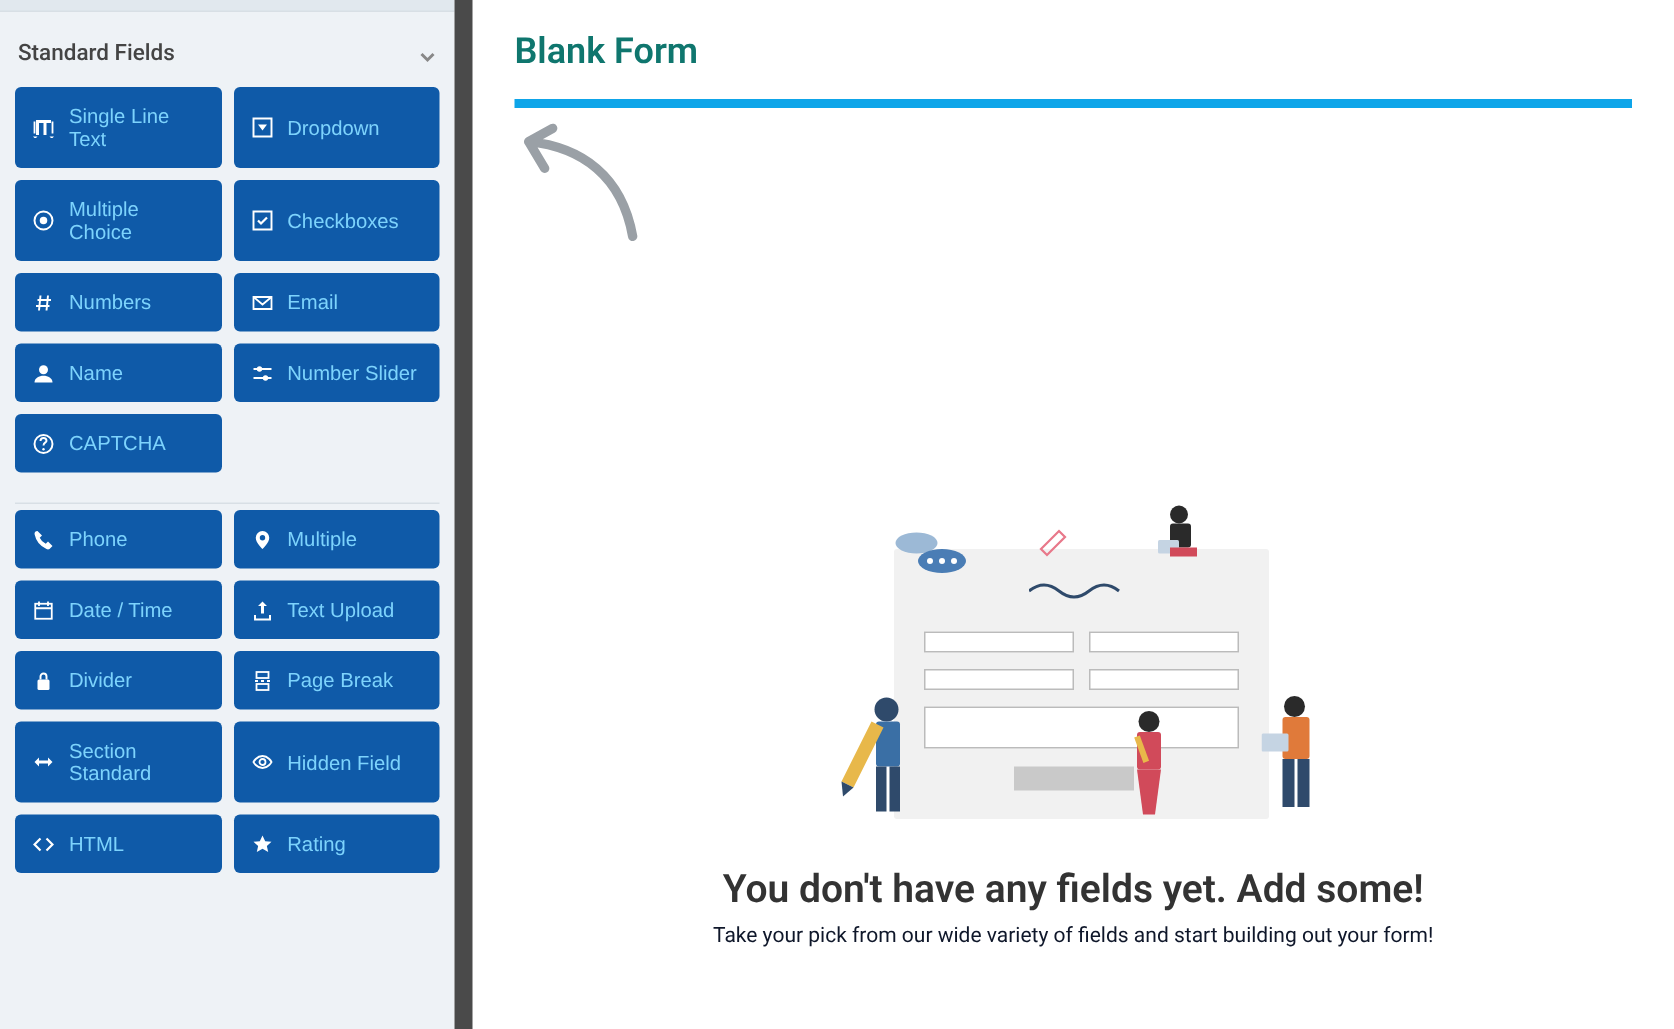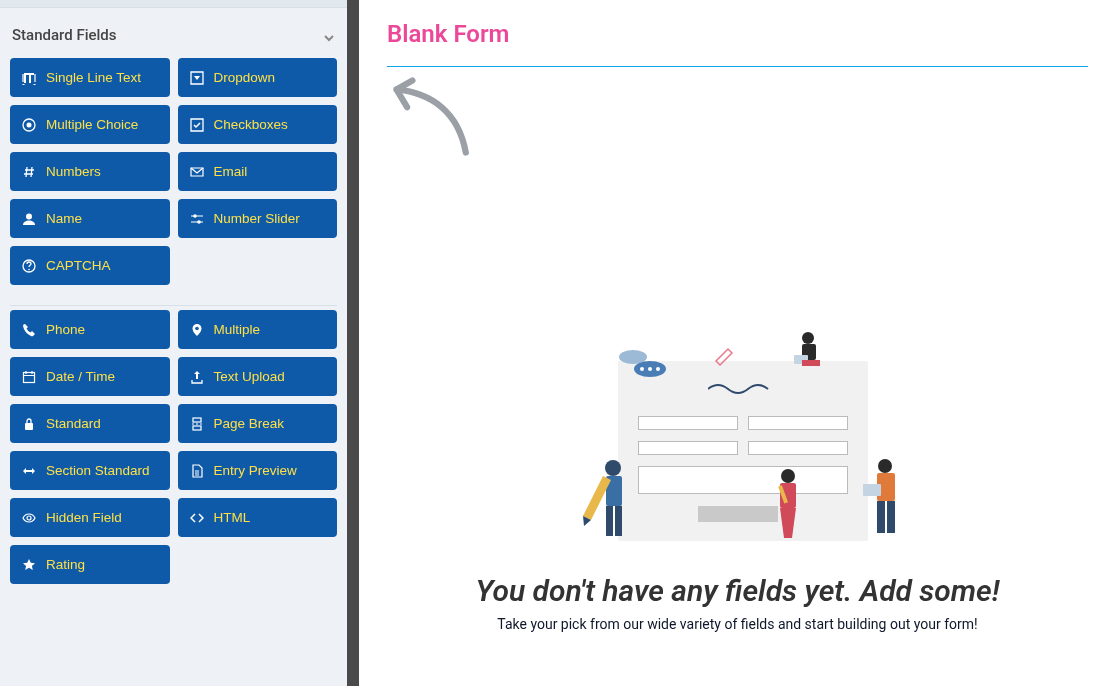--- a/index.html
+++ b/index.html
@@ -1,35 +1,35 @@
 <!DOCTYPE html>
 <html><head>
 <meta charset="utf-8">
 <style>
 * { margin: 0; padding: 0; box-sizing: border-box; }
 body { font-family: -apple-system, BlinkMacSystemFont, "Segoe UI", Roboto, sans-serif; background: #fff; width: 1116px; height: 686px; overflow: hidden; display: flex; }
-.sidebar { width: 347px; background: #eef2f6; height: 100%; overflow-y: auto; padding: 0 10px; }
+.sidebar { width: 303px; background: #eef2f6; height: 100%; overflow-y: auto; padding: 0 10px; }
 .tabstrip { height: 8px; background: #e1e8ee; margin: 0 -10px 8px; border-bottom: 1px solid #d8dfe5; }
 .divider-bar { width: 12px; background: #4a4a4a; height: 100%; }
 .main { flex: 1; padding: 20px 28px 0; height: 100%; overflow-y: auto; }
-.form-title { font-size: 24px; font-weight: 600; color: #ec4899; padding-bottom: 18px; border-bottom: 1px solid #0ea5e9; margin-bottom: 2px; }
+.form-title { font-size: 24px; font-weight: 600; color: #0f766e; padding-bottom: 18px; border-bottom: 6px solid #0ea5e9; margin-bottom: 2px; }
 .section-header { display: flex; justify-content: space-between; align-items: center; padding: 10px 2px 14px; cursor: pointer; }
 .section-title { font-size: 15px; color: #444; font-weight: 500; }
 .chevron { width: 12px; height: 12px; display: inline-block; }
 .chevron svg { width: 12px; height: 12px; stroke: #888; fill: none; stroke-width: 2; }
 .field-grid { display: grid; grid-template-columns: 1fr 1fr; gap: 8px; padding-bottom: 20px; }
-.field-btn { background: #0f5aa8; color: #fde047; border: none; border-radius: 4px; padding: 12px 12px; display: flex; align-items: center; gap: 10px; cursor: pointer; font-size: 13.5px; text-align: left; }
+.field-btn { background: #0f5aa8; color: #7dd3fc; border: none; border-radius: 4px; padding: 12px 12px; display: flex; align-items: center; gap: 10px; cursor: pointer; font-size: 13.5px; text-align: left; }
 .field-icon { width: 14px; height: 14px; display: inline-flex; align-items: center; justify-content: center; flex-shrink: 0; }
 .field-icon svg { width: 14px; height: 14px; fill: #fff; }
 .section-sep { border: none; border-top: 1px solid #d8dfe5; margin: 0 0 4px; }
 .arrow-hint { margin: 10px 0 0 0; }
 .arrow-hint svg { width: 90px; height: 80px; fill: none; stroke: #9aa0a6; stroke-width: 7; stroke-linecap: round; }
 .empty-wrap { display: flex; flex-direction: column; align-items: center; margin-top: 170px; }
 .illus { width: 340px; height: 220px; position: relative; }
-.empty-heading { font-size: 30px; font-weight: 600; color: #333; margin-top: 22px; font-style: italic; }
+.empty-heading { font-size: 26px; font-weight: 600; color: #333; margin-top: 22px; }
 .empty-sub { font-size: 14px; color: #0f172a; margin-top: 8px; }
 
 .form-card { position:absolute; left:50px; top:30px; width:250px; height:180px; background:#f1f1f1; border-radius:2px; }
 .form-line { position:absolute; border:1px solid #bbb; background:#fff; height:14px; }
 .person { position:absolute; }
 </style>
 </head>
 <body>
 
 <aside class="sidebar">
@@ -166,48 +166,39 @@
         </span>
         <span>Text Upload</span>
       </button>
       <button class="field-btn">
         <span class="field-icon">
           <svg viewBox="0 0 14 14">
             <rect x="3" y="6" width="8" height="7" rx="1"></rect>
             <path d="M5 6V4a2 2 0 114 0v2" fill="none" stroke="#fff" stroke-width="1.3"></path>
           </svg>
         </span>
-        <span>Standard</span>
+        <span>Divider</span>
       </button>
       <button class="field-btn">
         <span class="field-icon">
           <svg viewBox="0 0 14 14">
             <rect x="3" y="1" width="8" height="4" fill="none" stroke="#fff" stroke-width="1.2"></rect>
             <rect x="3" y="9" width="8" height="4" fill="none" stroke="#fff" stroke-width="1.2"></rect>
             <path d="M2 7h2M6 7h2M10 7h2" stroke="#fff" stroke-width="1.2"></path>
           </svg>
         </span>
         <span>Page Break</span>
       </button>
       <button class="field-btn">
         <span class="field-icon">
           <svg viewBox="0 0 14 14">
             <path d="M1 7l3-3v2h6V4l3 3-3 3V8H4v2z"></path>
           </svg>
         </span>
         <span>Section Standard</span>
-      </button>
-      <button class="field-btn">
-        <span class="field-icon">
-          <svg viewBox="0 0 14 14">
-            <path d="M3 1h6l3 3v9H3z" fill="none" stroke="#fff" stroke-width="1.2"></path>
-            <path d="M5 7h4M5 9h4M5 11h4" stroke="#fff" stroke-width="1"></path>
-          </svg>
-        </span>
-        <span>Entry Preview</span>
       </button>
       <button class="field-btn">
         <span class="field-icon">
           <svg viewBox="0 0 14 14">
             <path d="M1 7s2-4 6-4 6 4 6 4-2 4-6 4-6-4-6-4z" fill="none" stroke="#fff" stroke-width="1.2"></path>
             <circle cx="7" cy="7" r="2" fill="none" stroke="#fff" stroke-width="1.2"></circle>
           </svg>
         </span>
         <span>Hidden Field</span>
       </button>

